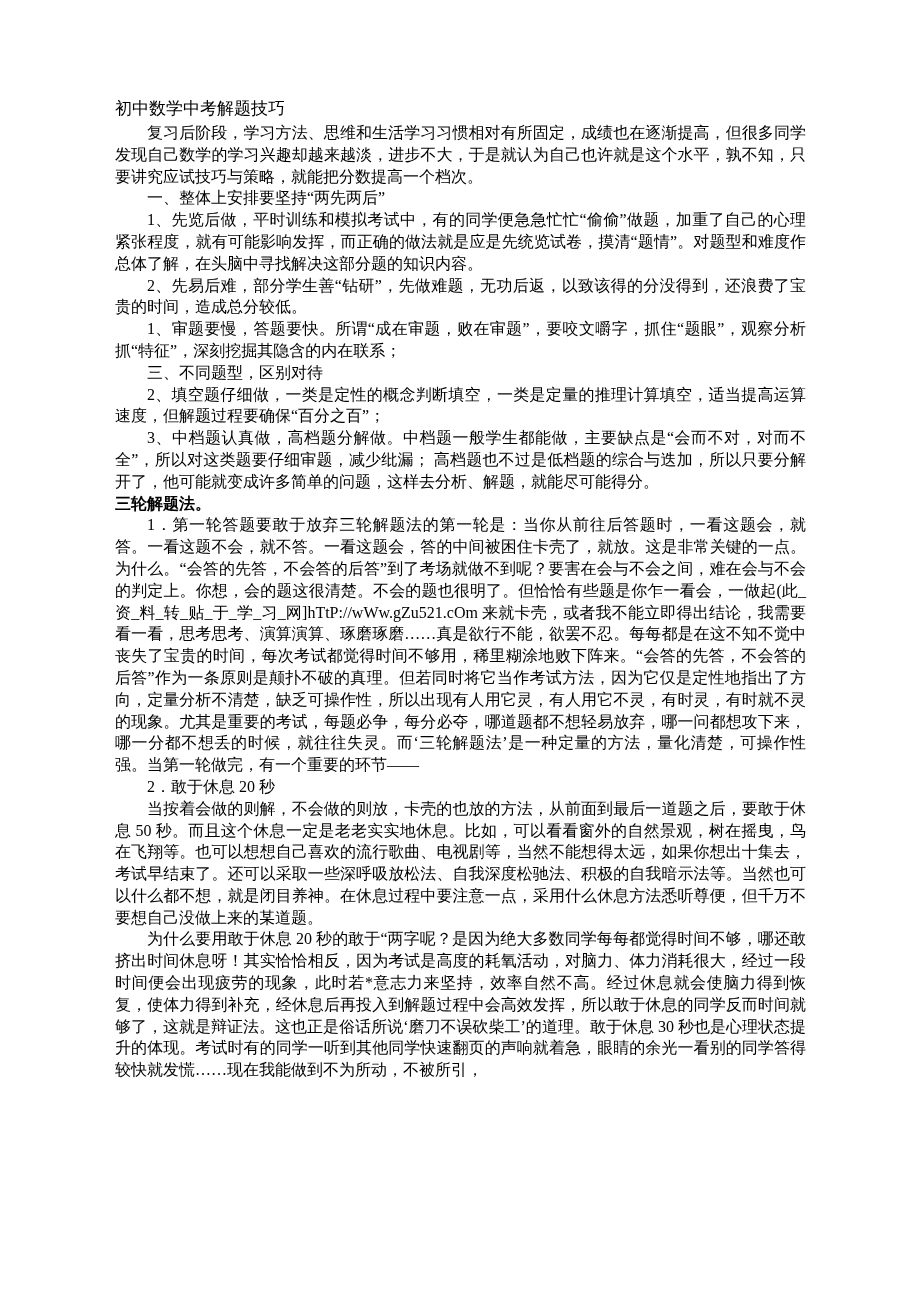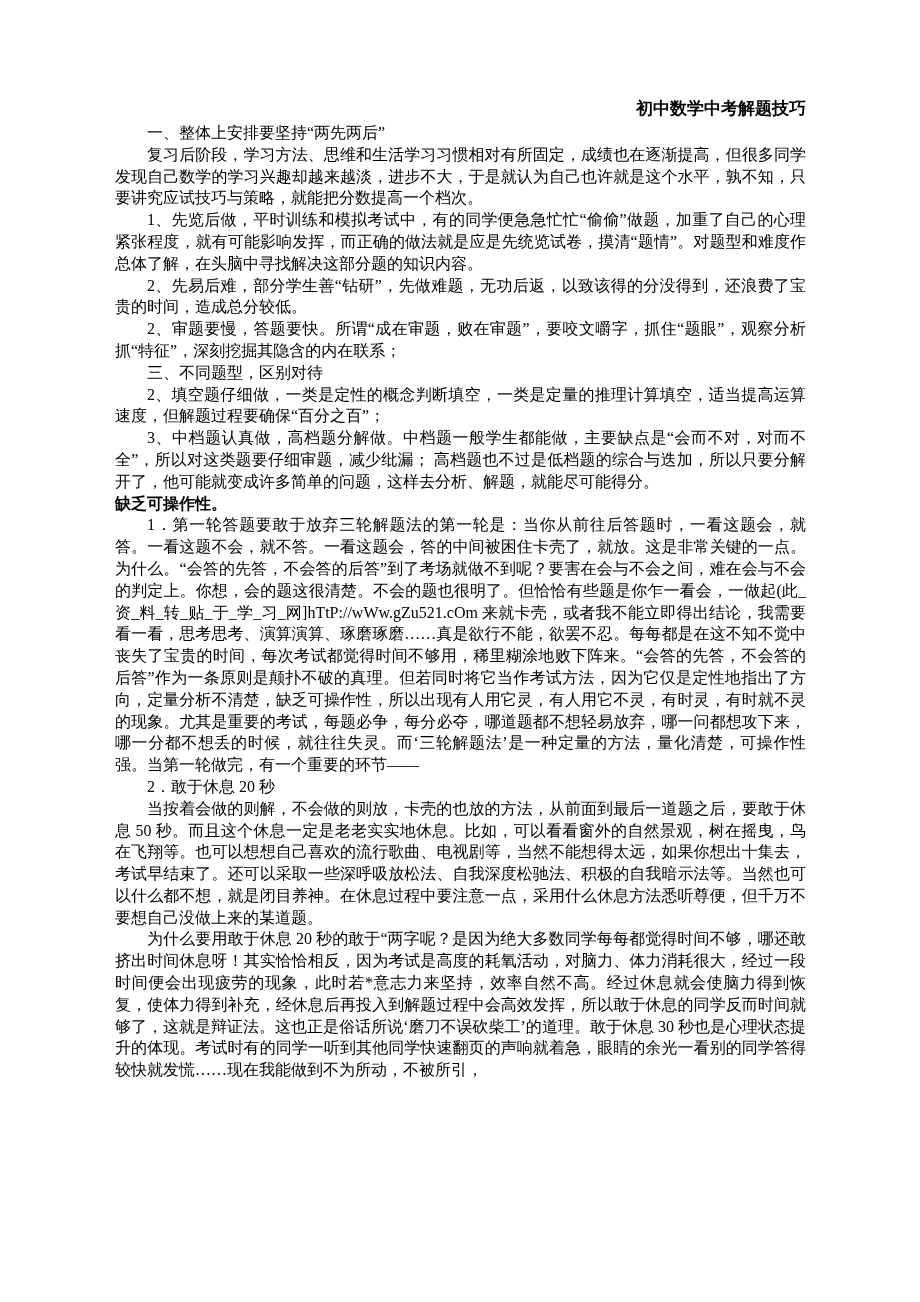--- a/index.html
+++ b/index.html
@@ -18,22 +18,22 @@
     box-sizing: border-box;
     width: 920px;
     height: 1302px;
     padding: 98px 114px 40px 115px;
     background: #ffffff;
   }
   .doc-title {
     margin: 0 0 2px 0;
     font-size: 17px;
     line-height: 22px;
-    font-weight: bold;
-    text-align: right;
+    font-weight: normal;
+    text-align: left;
   }
   .doc-body {
     width: 691px;
   }
   .para {
     margin: 0;
     font-size: 16px;
     line-height: 21.8px;
     text-align: justify;
     text-justify: inter-ideograph;
@@ -45,27 +45,27 @@
   .para.bold {
     font-weight: bold;
   }
 </style>
 </head>
 <body>
 
 <div class="page">
   <h1 class="doc-title">初中数学中考解题技巧</h1>
   <div class="doc-body" id="doc-body">
+      <p class="para indent">复习后阶段，学习方法、思维和生活学习习惯相对有所固定，成绩也在逐渐提高，但很多同学发现自己数学的学习兴趣却越来越淡，进步不大，于是就认为自己也许就是这个水平，孰不知，只要讲究应试技巧与策略，就能把分数提高一个档次。</p>
       <p class="para indent">一、整体上安排要坚持“两先两后”</p>
-      <p class="para indent">复习后阶段，学习方法、思维和生活学习习惯相对有所固定，成绩也在逐渐提高，但很多同学发现自己数学的学习兴趣却越来越淡，进步不大，于是就认为自己也许就是这个水平，孰不知，只要讲究应试技巧与策略，就能把分数提高一个档次。</p>
       <p class="para indent">1、先览后做，平时训练和模拟考试中，有的同学便急急忙忙“偷偷”做题，加重了自己的心理紧张程度，就有可能影响发挥，而正确的做法就是应是先统览试卷，摸清“题情”。对题型和难度作总体了解，在头脑中寻找解决这部分题的知识内容。</p>
       <p class="para indent">2、先易后难，部分学生善“钻研”，先做难题，无功后返，以致该得的分没得到，还浪费了宝贵的时间，造成总分较低。</p>
-      <p class="para indent">2、审题要慢，答题要快。所谓“成在审题，败在审题”，要咬文嚼字，抓住“题眼”，观察分析抓“特征”，深刻挖掘其隐含的内在联系；</p>
+      <p class="para indent">1、审题要慢，答题要快。所谓“成在审题，败在审题”，要咬文嚼字，抓住“题眼”，观察分析抓“特征”，深刻挖掘其隐含的内在联系；</p>
       <p class="para indent">三、不同题型，区别对待</p>
       <p class="para indent">2、填空题仔细做，一类是定性的概念判断填空，一类是定量的推理计算填空，适当提高运算速度，但解题过程要确保“百分之百”；</p>
       <p class="para indent">3、中档题认真做，高档题分解做。中档题一般学生都能做，主要缺点是“会而不对，对而不全”，所以对这类题要仔细审题，减少纰漏； 高档题也不过是低档题的综合与迭加，所以只要分解开了，他可能就变成许多简单的问题，这样去分析、解题，就能尽可能得分。</p>
-      <p class="para bold">缺乏可操作性。</p>
+      <p class="para bold">三轮解题法。</p>
       <p class="para indent">1．第一轮答题要敢于放弃三轮解题法的第一轮是：当你从前往后答题时，一看这题会，就答。一看这题不会，就不答。一看这题会，答的中间被困住卡壳了，就放。这是非常关键的一点。为什么。“会答的先答，不会答的后答”到了考场就做不到呢？要害在会与不会之间，难在会与不会的判定上。你想，会的题这很清楚。不会的题也很明了。但恰恰有些题是你乍一看会，一做起(此_资_料_转_贴_于_学_习_网]hTtP://wWw.gZu521.cOm 来就卡壳，或者我不能立即得出结论，我需要看一看，思考思考、演算演算、琢磨琢磨……真是欲行不能，欲罢不忍。每每都是在这不知不觉中丧失了宝贵的时间，每次考试都觉得时间不够用，稀里糊涂地败下阵来。“会答的先答，不会答的后答”作为一条原则是颠扑不破的真理。但若同时将它当作考试方法，因为它仅是定性地指出了方向，定量分析不清楚，缺乏可操作性，所以出现有人用它灵，有人用它不灵，有时灵，有时就不灵的现象。尤其是重要的考试，每题必争，每分必夺，哪道题都不想轻易放弃，哪一问都想攻下来，哪一分都不想丢的时候，就往往失灵。而‘三轮解题法’是一种定量的方法，量化清楚，可操作性强。当第一轮做完，有一个重要的环节——</p>
       <p class="para indent">2．敢于休息 20 秒</p>
       <p class="para indent">当按着会做的则解，不会做的则放，卡壳的也放的方法，从前面到最后一道题之后，要敢于休息 50 秒。而且这个休息一定是老老实实地休息。比如，可以看看窗外的自然景观，树在摇曳，鸟在飞翔等。也可以想想自己喜欢的流行歌曲、电视剧等，当然不能想得太远，如果你想出十集去，考试早结束了。还可以采取一些深呼吸放松法、自我深度松驰法、积极的自我暗示法等。当然也可以什么都不想，就是闭目养神。在休息过程中要注意一点，采用什么休息方法悉听尊便，但千万不要想自己没做上来的某道题。</p>
       <p class="para indent">为什么要用敢于休息 20 秒的敢于“两字呢？是因为绝大多数同学每每都觉得时间不够，哪还敢挤出时间休息呀！其实恰恰相反，因为考试是高度的耗氧活动，对脑力、体力消耗很大，经过一段时间便会出现疲劳的现象，此时若*意志力来坚持，效率自然不高。经过休息就会使脑力得到恢复，使体力得到补充，经休息后再投入到解题过程中会高效发挥，所以敢于休息的同学反而时间就够了，这就是辩证法。这也正是俗话所说‘磨刀不误砍柴工’的道理。敢于休息 30 秒也是心理状态提升的体现。考试时有的同学一听到其他同学快速翻页的声响就着急，眼睛的余光一看别的同学答得较快就发慌……现在我能做到不为所动，不被所引，</p>
     </div>
 </div>
 
 </body></html>

